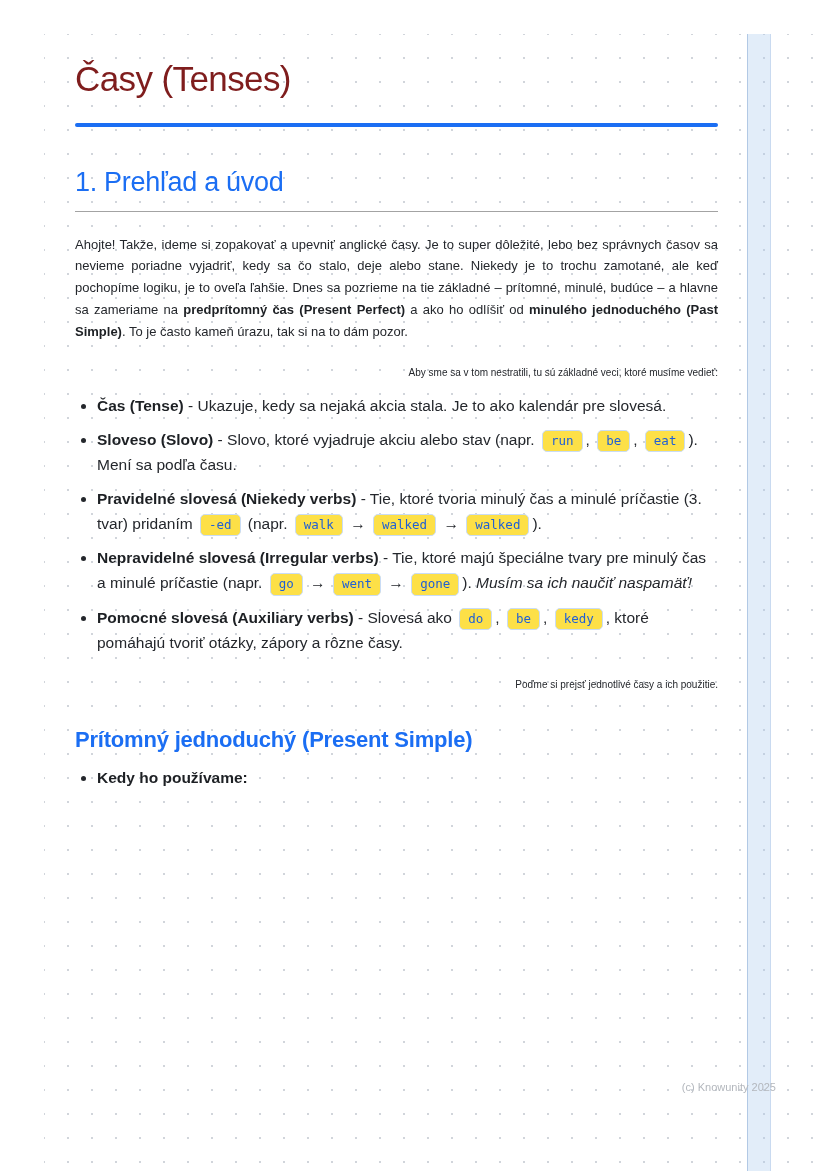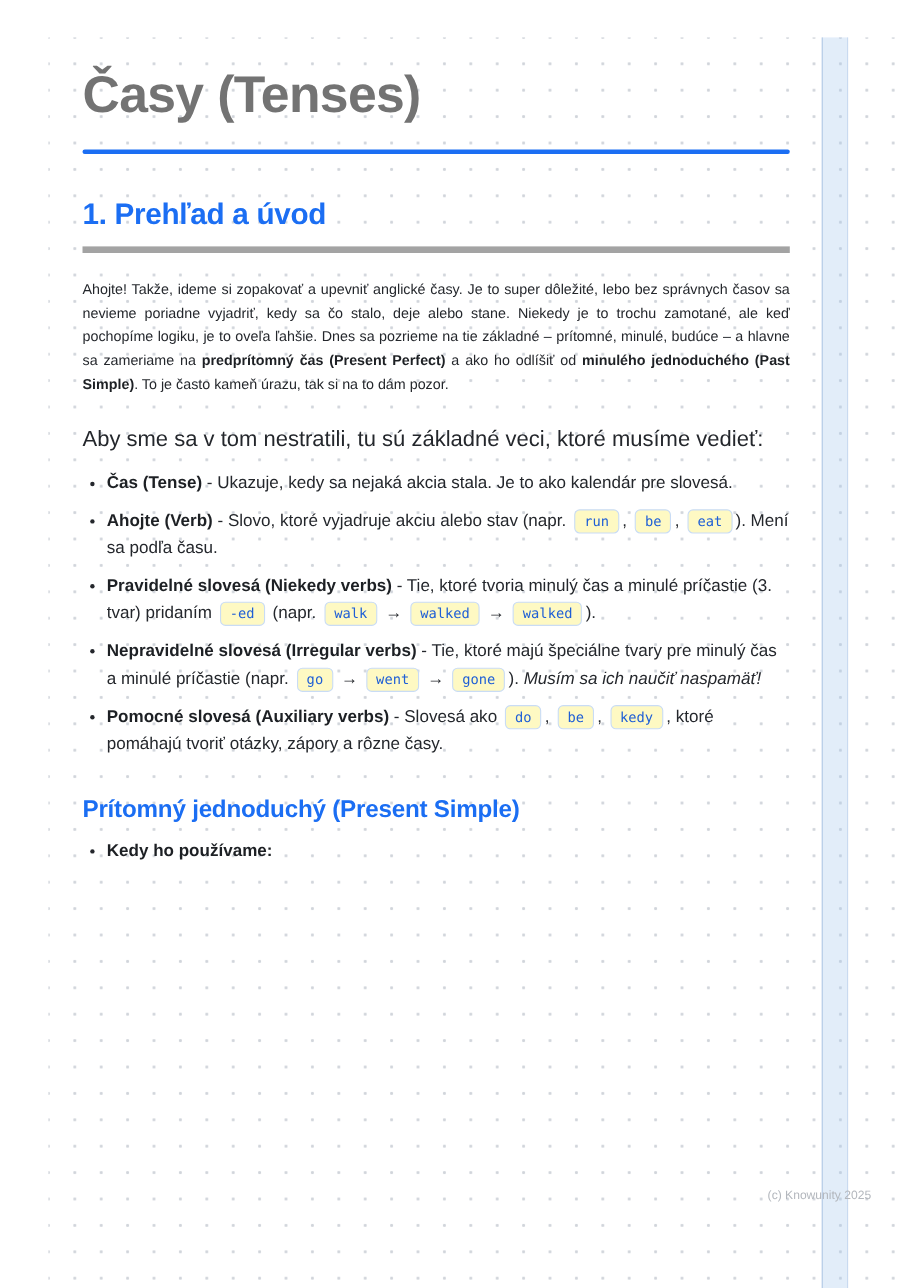--- a/index.html
+++ b/index.html
@@ -24,78 +24,79 @@
     background: rgba(171, 202, 238, 0.35);
     border-left: 1px solid rgba(140,172,214,0.55);
     border-right: 1px solid rgba(170,195,228,0.45);
     z-index:1;
   }
   .content {
     position:absolute; left:75px; top:0; width:643px; z-index:2;
   }
   h1 {
     margin:60px 0 0 0;
-    font-size:47px; line-height:1.1;
-    font-weight:700; letter-spacing:-0.6px;
-    color:#737373;
+    font-size:35px; line-height:1.1;
+    font-weight:400; letter-spacing:-0.6px;
+    color:#7f1d1d;
   }
   .rule {
     margin-top:24px; height:4px; width:100%;
     background:#1b6ef3; border-radius:2px;
   }
   h2 {
     margin:40px 0 0 0;
     font-size:27px; line-height:1.15;
-    font-weight:700; letter-spacing:-0.3px;
+    font-weight:400; letter-spacing:-0.3px;
     color:#1b6ef3;
     padding-bottom:13px;
-    border-bottom:6px solid #a3a3a3;
+    border-bottom:1px solid #a3a3a3;
   }
   h3 {
     margin:34px 0 12px 0;
     font-size:22px; line-height:1.2;
     font-weight:800; letter-spacing:-0.2px;
     color:#1b6ef3;
   }
   .para {
     margin:22px 0 0 0;
     font-size:13px; line-height:1.68;
     text-align:justify;
     color:#24272c;
   }
   .lead {
     margin:22px 0 0 0;
-    font-size:20px; line-height:1.6;
+    font-size:10px; line-height:1.6;
     color:#24272c;
+    text-align:right;
   }
   ul.list {
     margin:12px 0 0 0; padding:0 0 0 22px;
   }
   ul.list li {
     margin:0 0 9px 0;
     font-size:15.5px; line-height:1.62;
     color:#24272c;
   }
   strong { font-weight:700; color:#1d2024; }
   em { font-style:italic; }
   code.chip {
     font-family:"DejaVu Sans Mono", monospace;
     font-size:12.5px;
     color:#1f5fd6;
-    background:#fef9c3;
+    background:#fde047;
     border:1px solid #c9dcf5;
     border-radius:5px;
     padding:1px 8px;
     margin:0 3px;
     white-space:nowrap;
     display:inline-block;
     line-height:1.45;
   }
   .footer {
-    position:absolute; right:36px; bottom:78px;
+    position:absolute; right:52px; bottom:78px;
     font-size:11px; color:#b3b7bd;
     z-index:3;
   }
 </style>
 </head>
 <body>
 
 <div class="page">
   <div class="dots"></div>
   <div class="edge-band"></div>
@@ -103,26 +104,27 @@
   <div class="content">
     <h1>Časy (Tenses)</h1>
     <div class="rule"></div>
 
     <h2>1. Prehľad a úvod</h2>
     <p class="para"><span>Ahojte! Takže, ideme si zopakovať a upevniť anglické časy. Je to super dôležité, lebo bez správnych časov sa nevieme poriadne vyjadriť, kedy sa čo stalo, deje alebo stane. Niekedy je to trochu zamotané, ale keď pochopíme logiku, je to oveľa ľahšie. Dnes sa pozrieme na tie základné – prítomné, minulé, budúce – a hlavne sa zameriame na </span><strong>predprítomný čas (Present Perfect)</strong><span> a ako ho odlíšiť od </span><strong>minulého jednoduchého (Past Simple)</strong><span>. To je často kameň úrazu, tak si na to dám pozor.</span></p>
 
     <p class="lead">Aby sme sa v tom nestratili, tu sú základné veci, ktoré musíme vedieť:</p>
     <ul class="list">
       <li><strong>Čas (Tense)</strong><span> - Ukazuje, kedy sa nejaká akcia stala. Je to ako kalendár pre slovesá.</span></li>
-      <li><strong>Ahojte (Verb)</strong><span> - Slovo, ktoré vyjadruje akciu alebo stav (napr. </span><code class="chip">run</code><span>, </span><code class="chip">be</code><span>, </span><code class="chip">eat</code><span>). Mení sa podľa času.</span></li>
+      <li><strong>Sloveso (Slovo)</strong><span> - Slovo, ktoré vyjadruje akciu alebo stav (napr. </span><code class="chip">run</code><span>, </span><code class="chip">be</code><span>, </span><code class="chip">eat</code><span>). Mení sa podľa času.</span></li>
       <li><strong>Pravidelné slovesá (Niekedy verbs)</strong><span> - Tie, ktoré tvoria minulý čas a minulé príčastie (3. tvar) pridaním </span><code class="chip">-ed</code><span> (napr. </span><code class="chip">walk</code><span> → </span><code class="chip">walked</code><span> → </span><code class="chip">walked</code><span>).</span></li>
       <li><strong>Nepravidelné slovesá (Irregular verbs)</strong><span> - Tie, ktoré majú špeciálne tvary pre minulý čas a minulé príčastie (napr. </span><code class="chip">go</code><span> → </span><code class="chip">went</code><span> → </span><code class="chip">gone</code><span>). </span><em>Musím sa ich naučiť naspamäť!</em></li>
       <li><strong>Pomocné slovesá (Auxiliary verbs)</strong><span> - Slovesá ako </span><code class="chip">do</code><span>, </span><code class="chip">be</code><span>, </span><code class="chip">kedy</code><span>, ktoré pomáhajú tvoriť otázky, zápory a rôzne časy.</span></li>
     </ul>
 
+    <p class="lead">Poďme si prejsť jednotlivé časy a ich použitie.</p>
     <h3>Prítomný jednoduchý (Present Simple)</h3>
     <ul class="list">
       <li><strong>Kedy ho používame:</strong></li>
     </ul>
   </div>
 
   <div class="footer">(c) Knowunity 2025</div>
 </div>
 
 </body></html>

